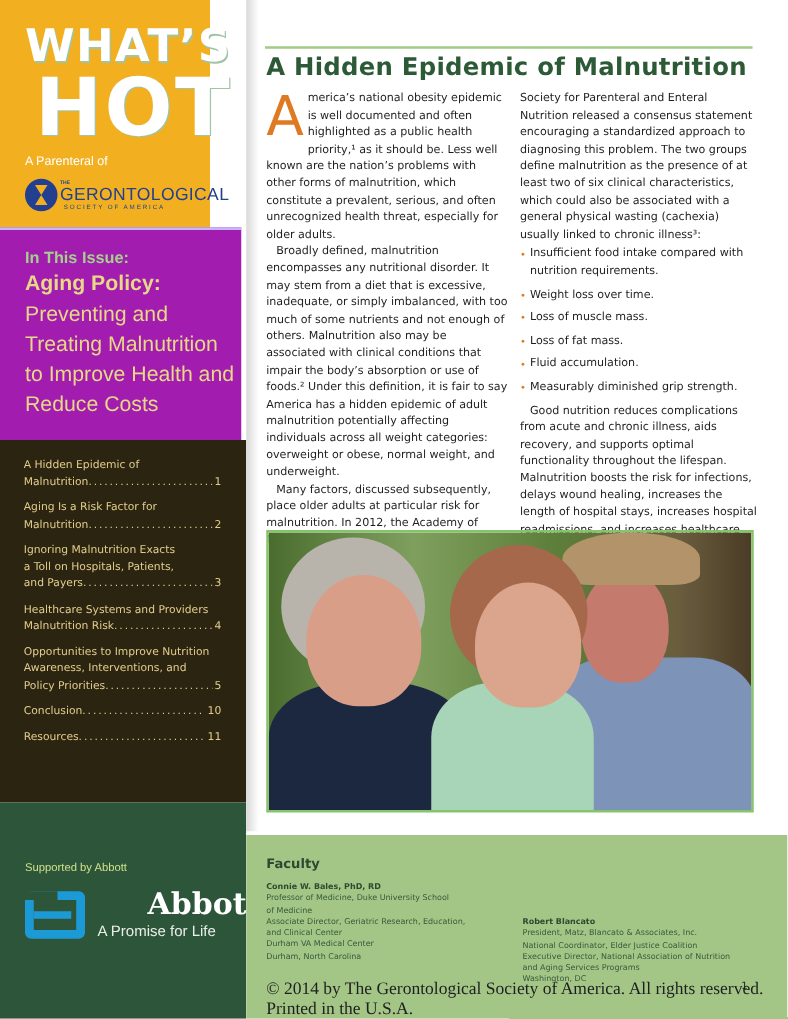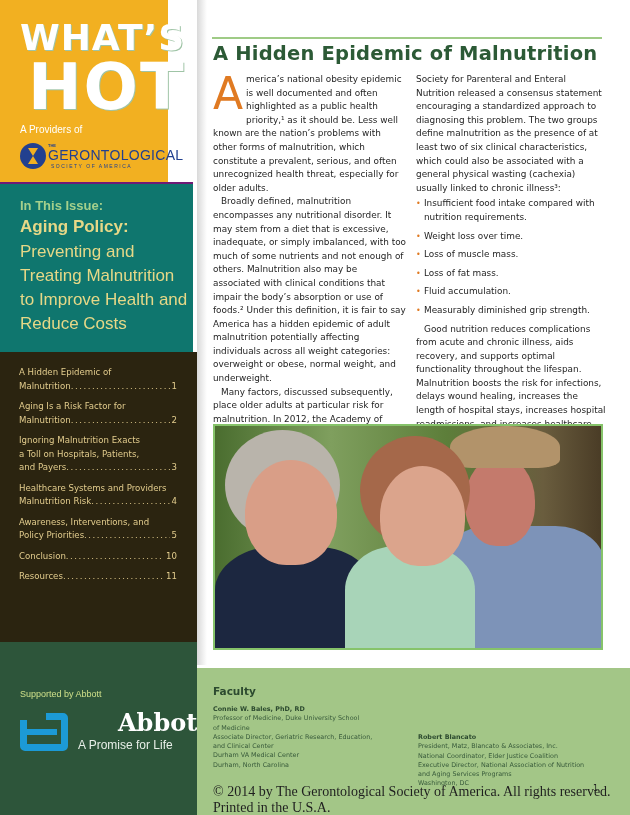--- a/index.html
+++ b/index.html
@@ -13,21 +13,21 @@
   #hot { position: absolute; left: 28px; top: 52px; font-family: "DejaVu Sans", sans-serif; font-size: 64px; font-weight: bold; color: #ffffff; letter-spacing: 2px; line-height: 70px; text-shadow: 1px 1px 0 #9fc4a6; }
   #newsletter-of { position: absolute; left: 20px; top: 124px; font-size: 10px; color: #ffffff; }
   #gsa-logo { position: absolute; left: 20px; top: 141px; width: 160px; height: 30px; }
   #gsa-emblem { position: absolute; left: 0; top: 2px; width: 26px; height: 26px; border-radius: 50%; background: #22408f; }
   #gsa-emblem::after { content: ""; position: absolute; left: 8px; top: 5px; width: 0; height: 0; border-left: 5px solid transparent; border-right: 5px solid transparent; border-top: 8px solid #f2b021; }
   #gsa-emblem::before { content: ""; position: absolute; left: 8px; top: 13px; width: 0; height: 0; border-left: 5px solid transparent; border-right: 5px solid transparent; border-bottom: 8px solid #f2b021; }
   #gsa-the { position: absolute; left: 28px; top: 2px; font-size: 4px; color: #22408f; font-weight: bold; }
   #gsa-name { position: absolute; left: 28px; top: 6px; font-size: 14px; color: #22408f; letter-spacing: 0.3px; text-align: center; }
   #gsa-sub { position: absolute; left: 31px; top: 22px; font-size: 5px; color: #22408f; letter-spacing: 1.5px; }
 
-  #issue-box { position: absolute; left: 0; top: 182px; width: 193px; height: 170px; background: #0f766e; border-top: 2px solid #701a75; }
+  #issue-box { position: absolute; left: 0; top: 182px; width: 193px; height: 170px; background: #a21caf; border-top: 2px solid #c4b5fd; }
   #issue-label { position: absolute; left: 20px; top: 14px; font-size: 13px; font-weight: bold; color: #a4d08c; }
   #issue-title { position: absolute; left: 20px; top: 33px; font-size: 17px; font-weight: bold; color: #e6d887; }
   #issue-sub { position: absolute; left: 20px; top: 56px; width: 172px; font-size: 17px; line-height: 24px; color: #e6d887; }
 
   #toc { position: absolute; left: 0; top: 352px; width: 197px; height: 290px; background: #2b2410; }
   #toc-list { position: absolute; left: 19px; top: 14px; width: 158px; list-style: none; }
   .toc-item { font-family: "DejaVu Sans", sans-serif; font-size: 8.6px; line-height: 13.5px; color: #e2cc8d; margin-bottom: 7px; }
   .toc-last-line { display: flex; }
   .toc-last-line .t { white-space: nowrap; }
   .toc-last-line .dots { flex: 1; overflow: hidden; white-space: nowrap; letter-spacing: 1.5px; }
@@ -81,21 +81,21 @@
   #copyright { position: absolute; left: 16px; top: 116px; font-family: Liberation Serif, serif; font-size: 14px; color: #1f1f1f; }
   #page-num { position: absolute; left: 396px; top: 116px; font-family: "DejaVu Sans", sans-serif; font-size: 8px; color: #1f1f1f; }
 </style>
 </head>
 <body>
 
 <div id="sidebar">
   <div id="masthead">
     <div id="whats">WHAT’S</div>
     <div id="hot">HOT</div>
-    <div id="newsletter-of">A Providers of</div>
+    <div id="newsletter-of">A Parenteral of</div>
     <div id="gsa-logo">
       <div id="gsa-emblem"></div>
       <div id="gsa-the">THE</div>
       <div id="gsa-name">GERONTOLOGICAL</div>
       <div id="gsa-sub">SOCIETY OF AMERICA</div>
     </div>
   </div>
 
   <div id="issue-box">
     <div id="issue-label">In This Issue:</div>
@@ -132,20 +132,21 @@
         </li>
         <li class="toc-item">
           <div>Healthcare Systems and Providers</div>
           <div class="toc-last-line">
             <span class="t">Malnutrition Risk</span>
             <span class="dots">..................................................</span>
             <span class="pg">4</span>
           </div>
         </li>
         <li class="toc-item">
+          <div>Opportunities to Improve Nutrition</div>
           <div>Awareness, Interventions, and</div>
           <div class="toc-last-line">
             <span class="t">Policy Priorities</span>
             <span class="dots">..................................................</span>
             <span class="pg">5</span>
           </div>
         </li>
         <li class="toc-item">
           <div class="toc-last-line">
             <span class="t">Conclusion</span>

